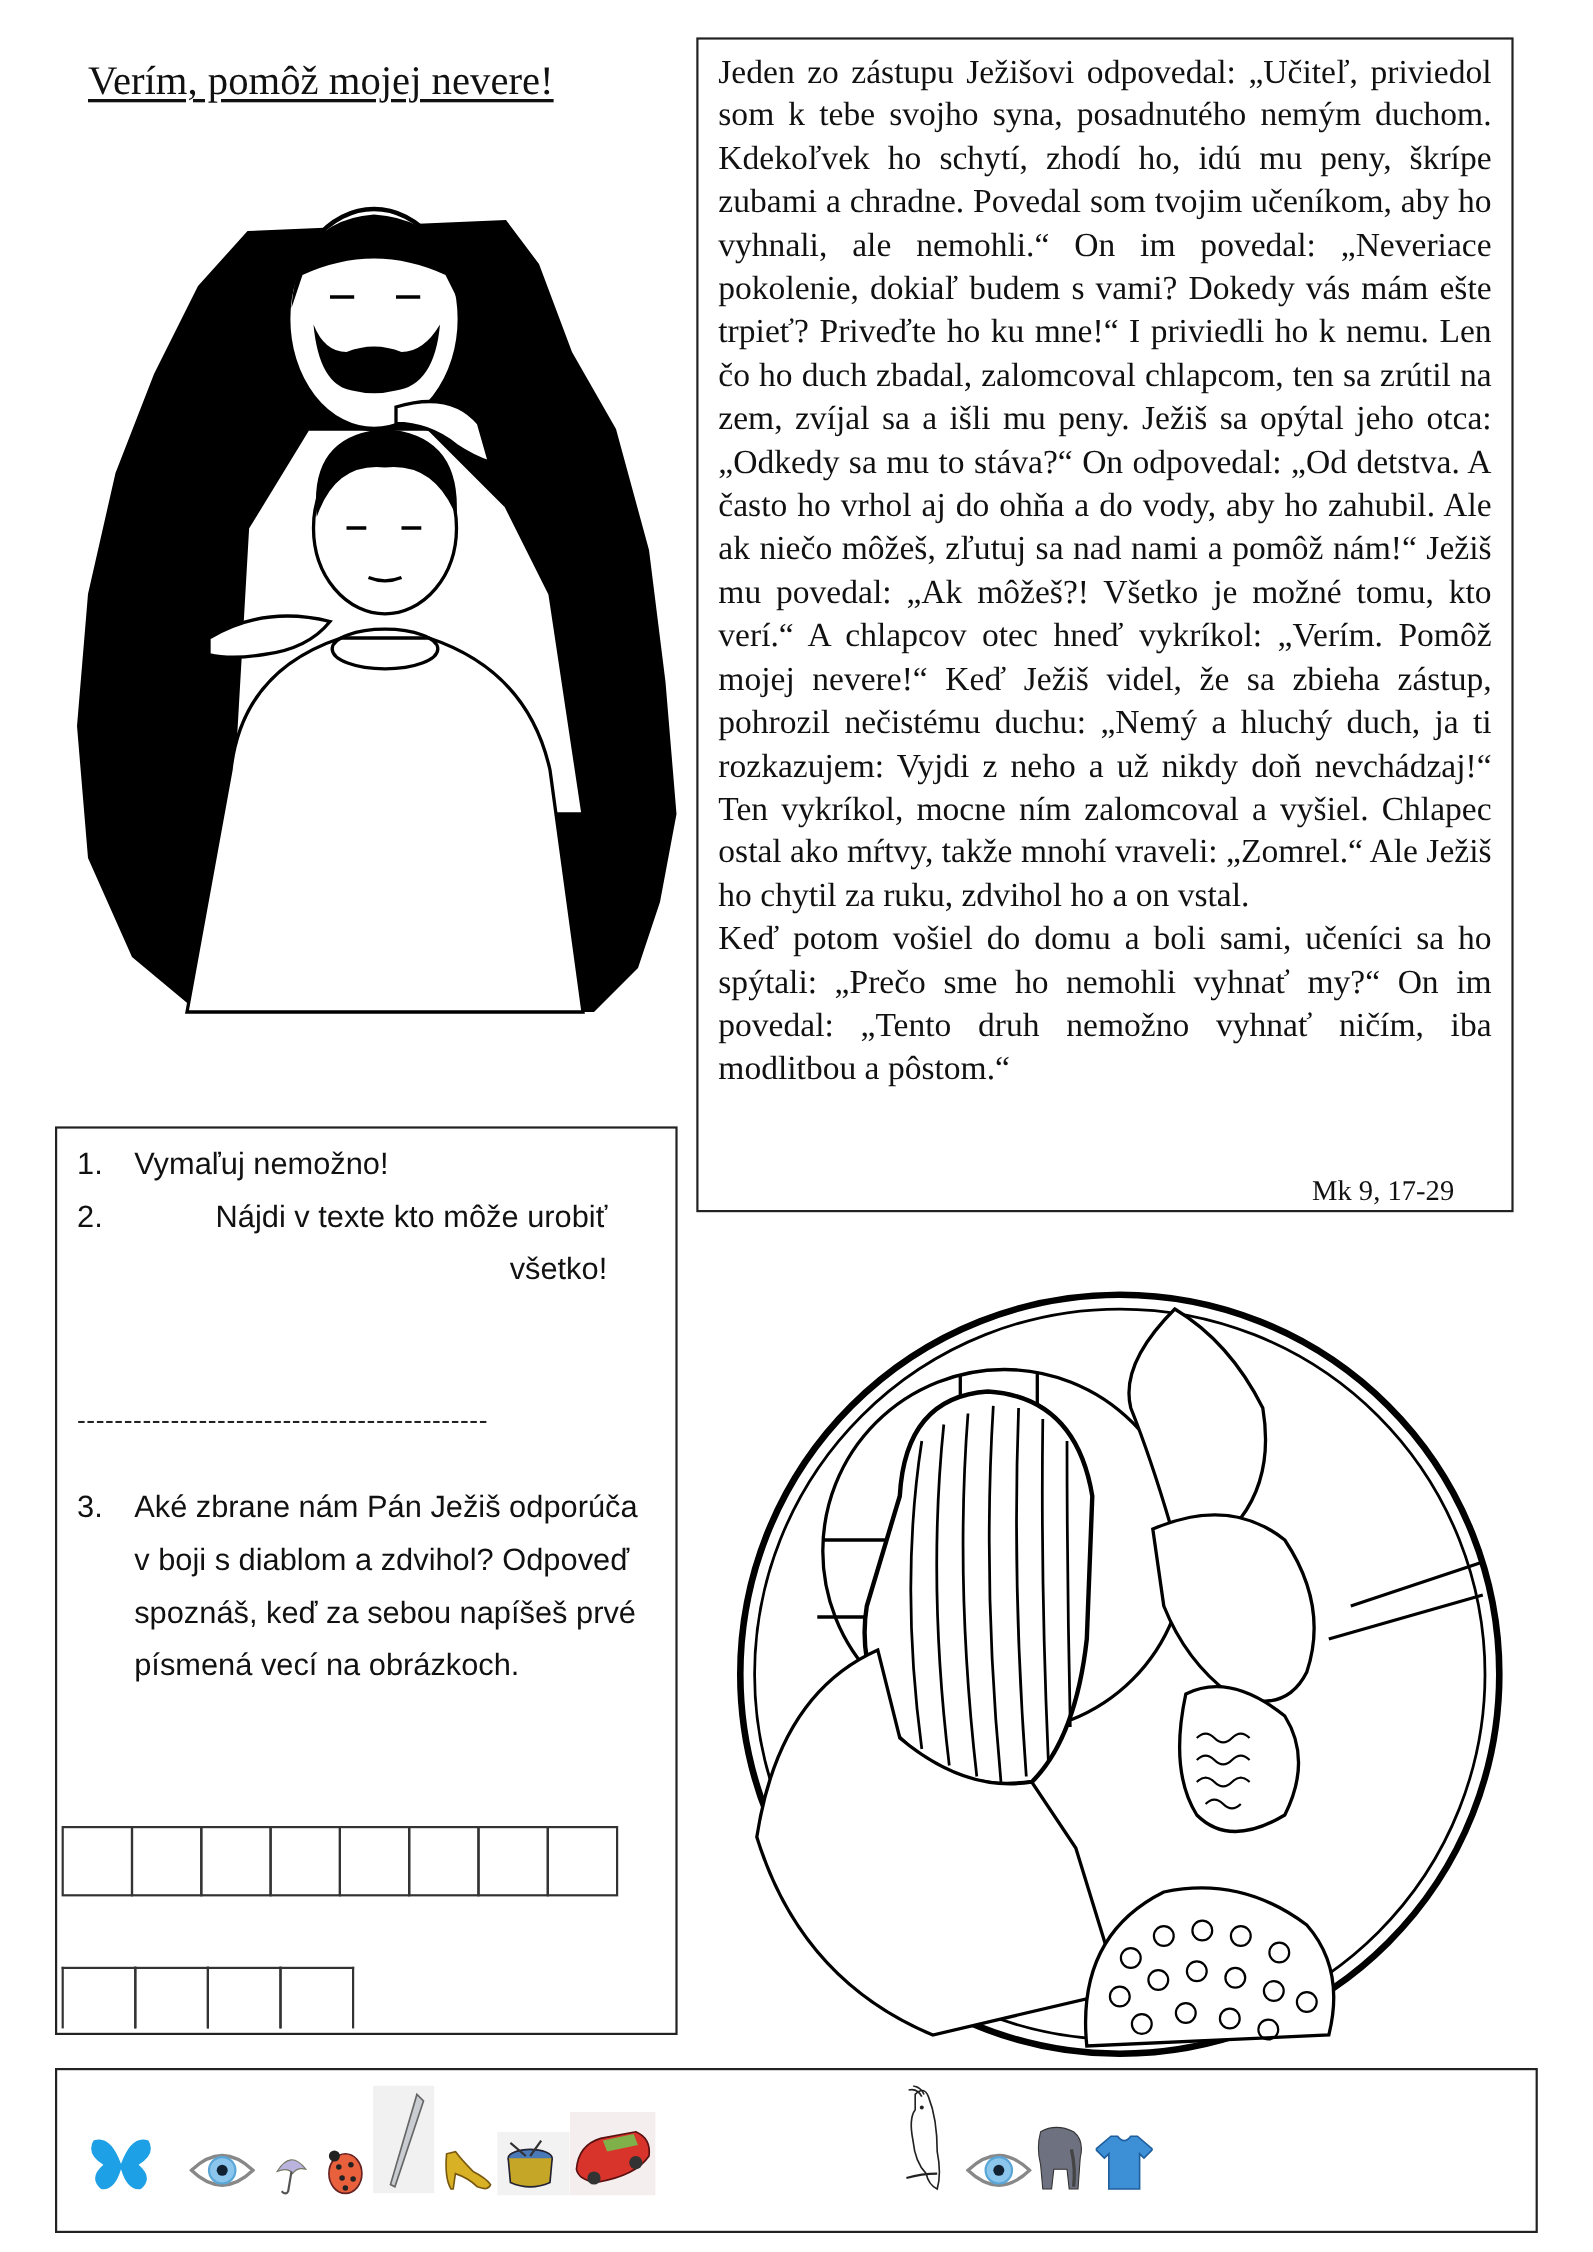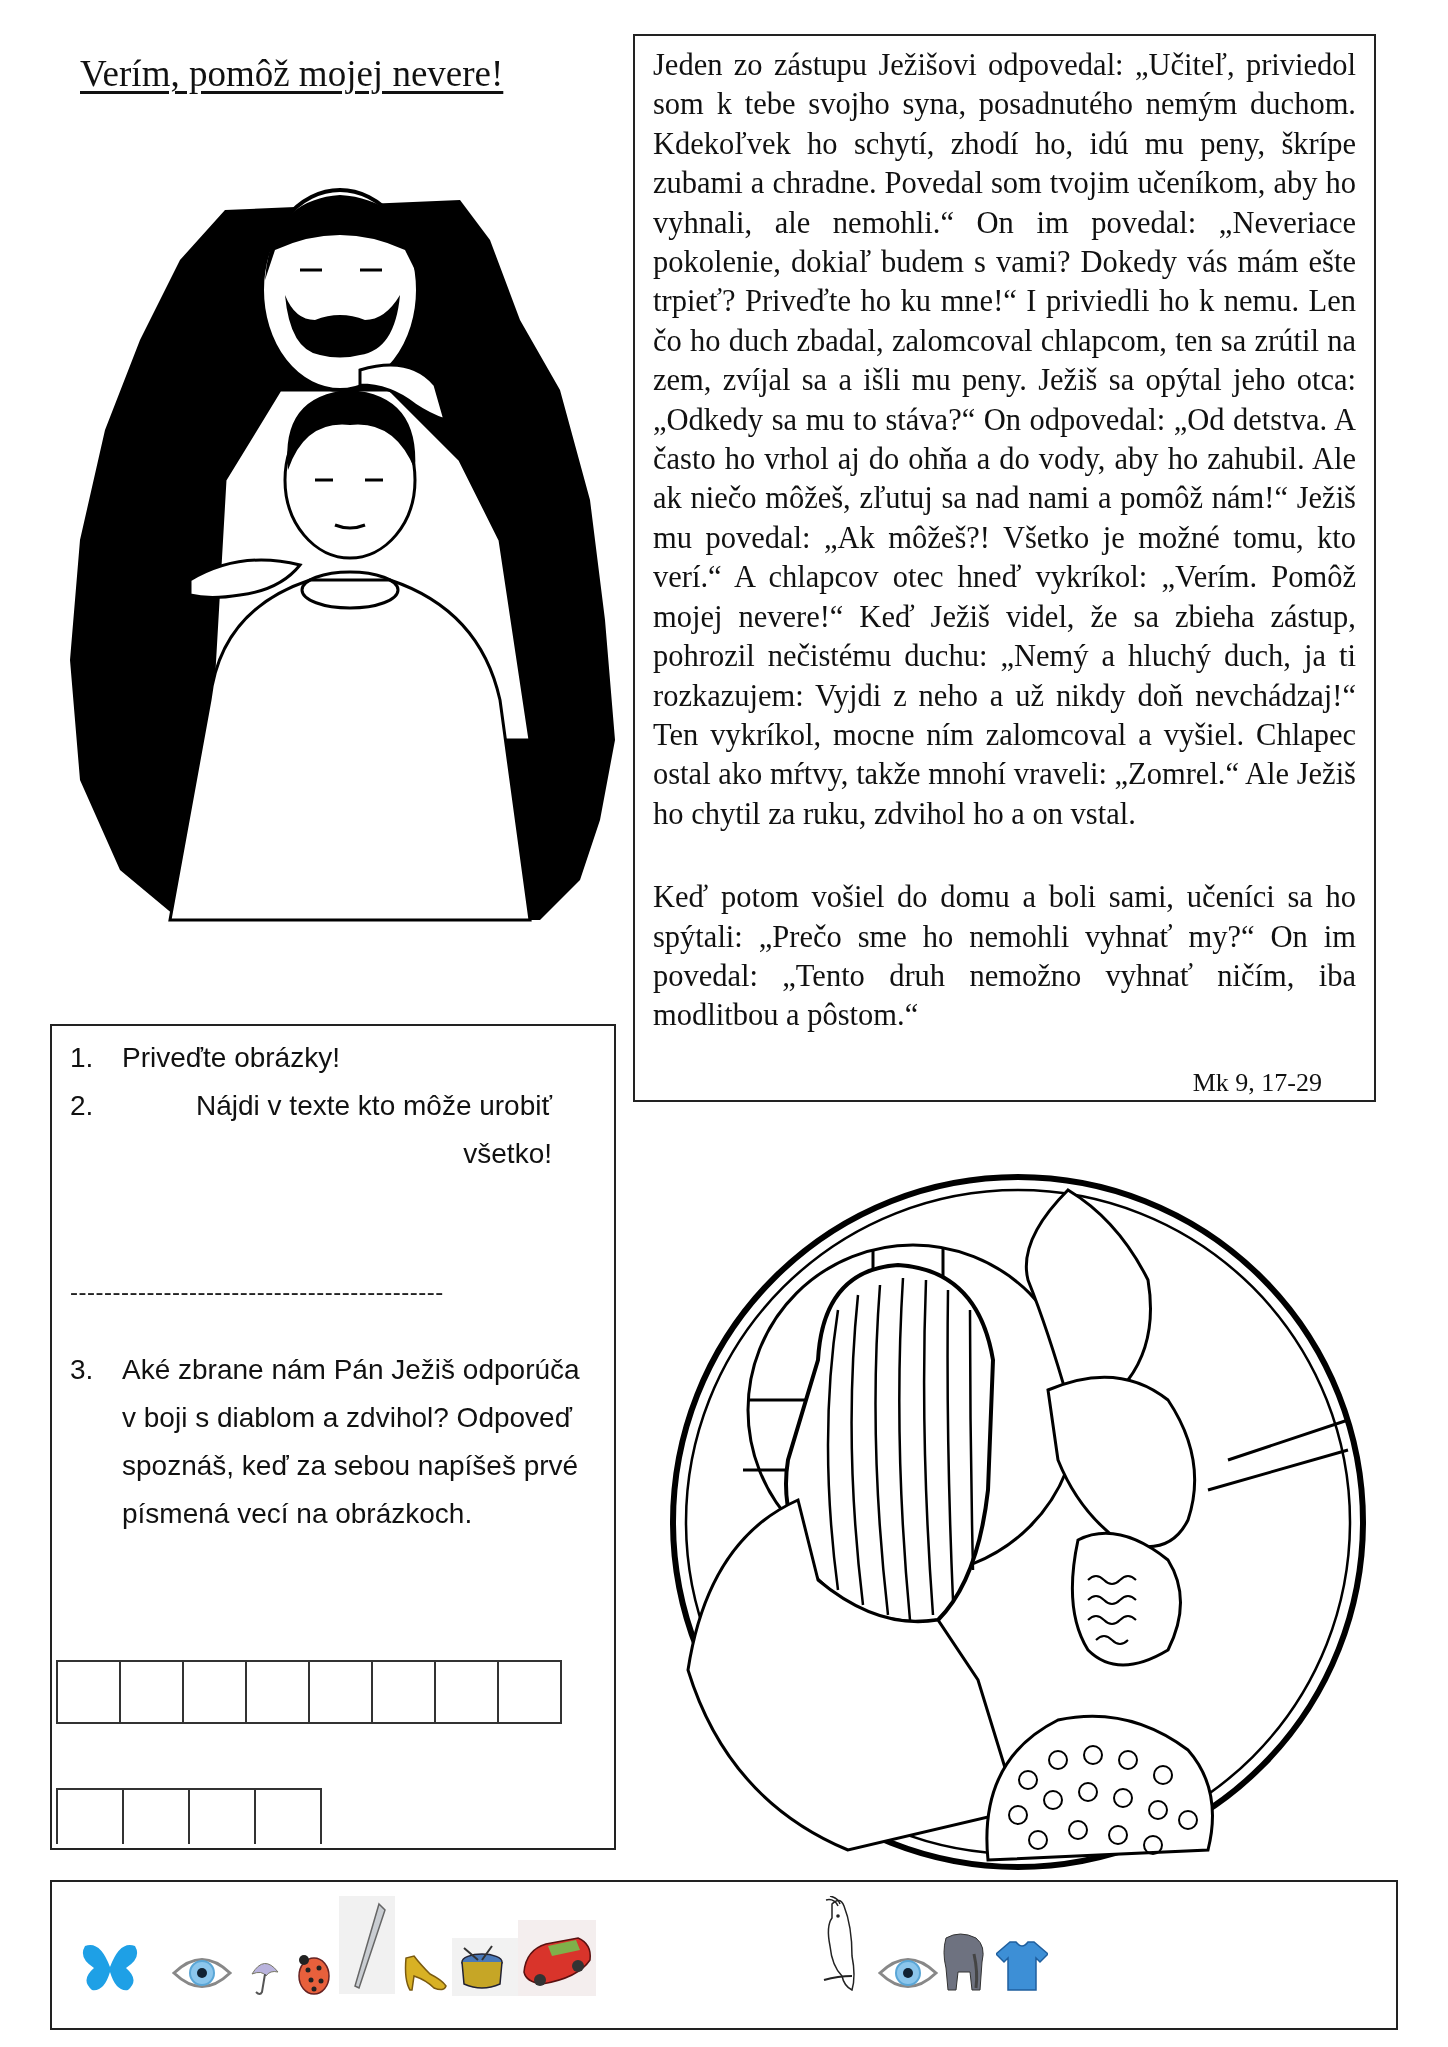--- a/index.html
+++ b/index.html
@@ -42,21 +42,21 @@
   .rebus-item { position:absolute; display:flex; align-items:flex-end; justify-content:center; }
 </style>
 </head>
 <body>
 
 <div id="title" class="abs">Verím, pomôž mojej nevere!</div>
 
 <div id="scripture-box" class="abs">
   <div id="scripture-text">
     <p>Jeden zo zástupu Ježišovi odpovedal: „Učiteľ, priviedol som k tebe svojho syna, posadnutého nemým duchom. Kdekoľvek ho schytí, zhodí ho, idú mu peny, škrípe zubami a chradne. Povedal som tvojim učeníkom, aby ho vyhnali, ale nemohli.“ On im povedal: „Neveriace pokolenie, dokiaľ budem s vami? Dokedy vás mám ešte trpieť? Priveďte ho ku mne!“ I priviedli ho k nemu. Len čo ho duch zbadal, zalomcoval chlapcom, ten sa zrútil na zem, zvíjal sa a išli mu peny. Ježiš sa opýtal jeho otca: „Odkedy sa mu to stáva?“ On odpovedal: „Od detstva. A často ho vrhol aj do ohňa a do vody, aby ho zahubil. Ale ak niečo môžeš, zľutuj sa nad nami a pomôž nám!“ Ježiš mu povedal: „Ak môžeš?! Všetko je možné tomu, kto verí.“ A chlapcov otec hneď vykríkol: „Verím. Pomôž mojej nevere!“ Keď Ježiš videl, že sa zbieha zástup, pohrozil nečistému duchu: „Nemý a hluchý duch, ja ti rozkazujem: Vyjdi z neho a už nikdy doň nevchádzaj!“ Ten vykríkol, mocne ním zalomcoval a vyšiel. Chlapec ostal ako mŕtvy, takže mnohí vraveli: „Zomrel.“ Ale Ježiš ho chytil za ruku, zdvihol ho a on vstal.</p>
-    <p style="text-align-last:left;margin-top:44px;">Keď potom vošiel do domu a boli sami, učeníci sa ho spýtali: „Prečo sme ho nemohli vyhnať my?“ On im povedal: „Tento druh nemožno vyhnať ničím, iba modlitbou a pôstom.“</p>
+    <p style="text-align-last:left;">Keď potom vošiel do domu a boli sami, učeníci sa ho spýtali: „Prečo sme ho nemohli vyhnať my?“ On im povedal: „Tento druh nemožno vyhnať ničím, iba modlitbou a pôstom.“</p>
   </div>
   <span id="scripture-ref">Mk 9, 17-29</span>
 </div>
 
 <svg id="father-son-illustration" class="abs" viewBox="0 0 560 800">
   <path d="M165 30 L400 20 L430 60 L460 140 L500 210 L530 320 L545 440 L555 560 L540 640 L520 700 L480 740 L120 740 L60 690 L20 600 L10 480 L20 360 L45 250 L80 160 L120 80 Z" fill="#000"></path>
 
   <path d="M150 560 L165 300 L220 210 L330 210 L400 280 L440 360 L470 560 Z" fill="#fff" stroke="#000" stroke-width="3"></path>
 
   <ellipse cx="280" cy="110" rx="78" ry="100" fill="#fff" stroke="#000" stroke-width="4"></ellipse>
@@ -70,21 +70,21 @@
   <path d="M255 300 h18 M305 300 h18 M275 345 q15 6 30 0" stroke="#000" stroke-width="3" fill="none"></path>
   <ellipse cx="290" cy="410" rx="48" ry="18" fill="none" stroke="#000" stroke-width="3"></ellipse>
 
   <path d="M300 190 Q350 175 375 205 L385 240 Q370 235 355 225 Q330 205 300 205 Z" fill="#fff" stroke="#000" stroke-width="3"></path>
   <path d="M130 400 Q180 370 240 385 Q220 410 180 415 Q150 420 130 415 Z" fill="#fff" stroke="#000" stroke-width="3"></path>
 </svg>
 
 <div id="tasks-box" class="abs">
   <div id="task-1" class="task">
     <span class="num">1.</span>
-    <span class="txt" style="width:460px;">Priveďte obrázky!</span>
+    <span class="txt" style="width:460px;">Vymaľuj nemožno!</span>
   </div>
   <div id="task-2" class="task">
     <span class="num">2.</span>
     <span class="txt" style="width:430px;text-align:right;">Nájdi v texte kto môže urobiť všetko!</span>
   </div>
   <div id="answer-line" class="abs">--------------------------------------------</div>
   <div id="task-3" class="task">
     <span class="num">3.</span>
     <span class="txt" style="width:470px;">Aké zbrane nám Pán Ježiš odporúča  v boji s diablom a zdvihol?  Odpoveď spoznáš, keď za sebou napíšeš prvé písmená vecí na obrázkoch.</span>
   </div>

